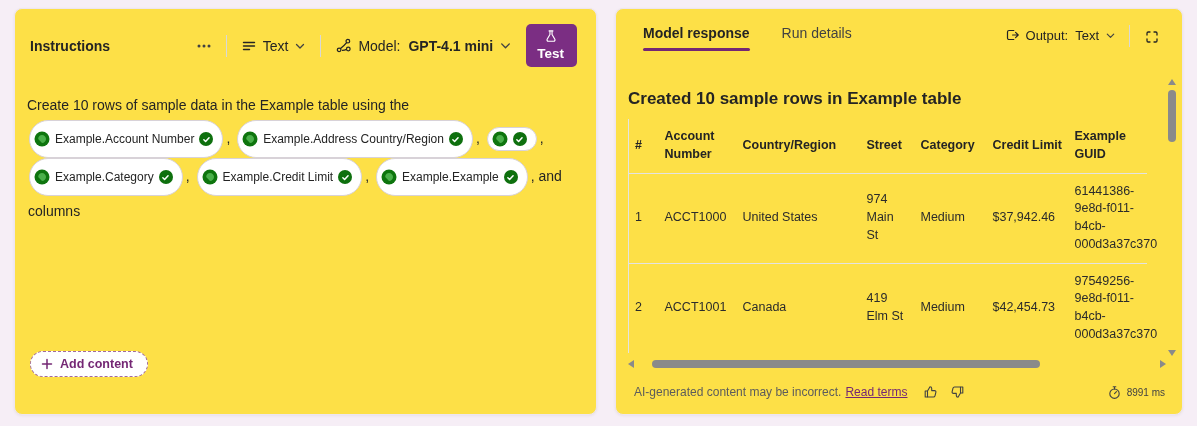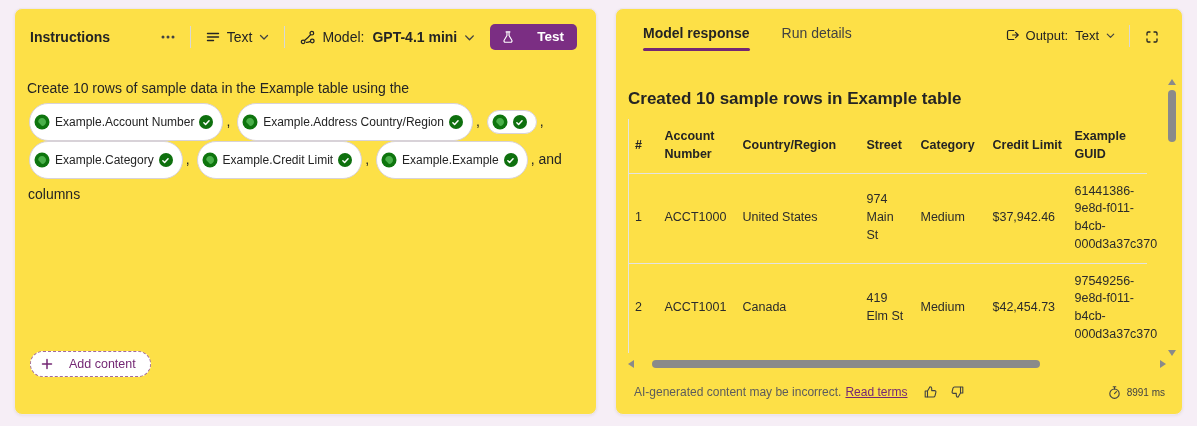--- a/index.html
+++ b/index.html
@@ -26,44 +26,44 @@
   button { background: none; border: none; font-family: inherit; cursor: pointer; color: inherit; }
   svg { display: block; flex: none; }
 
   
   .lp-header { display: flex; align-items: center; padding: 15px 19px 0 15px; }
   .lp-title  { font-size: 14px; font-weight: 700; }
   .icon-btn  { display: flex; align-items: center; justify-content: center; padding: 4px; border-radius: 4px; }
   .ctrl { display: inline-flex; align-items: center; gap: 6px; font-size: 14px; padding: 3px 4px; border-radius: 4px; }
   .model-value { font-weight: 700; margin-left: 2px; }
   .test-btn {
-    display: inline-flex; align-items: center; gap: 22px;
+    display: inline-flex; align-items: center; gap: 3px;
     background: var(--test_button, #7b2e83);
     color: #fff; font-size: 13.5px; font-weight: 600;
-    padding: 5px 13px 6px 11px; border-radius: 5px; margin-left: 10px;
+    padding: 5px 13px 6px 11px; border-radius: 5px; margin-left: 10px; flex-direction: column;
   }
   .prompt-flow { padding: 23px 13px 0 12px; font-size: 14px; line-height: 30px; max-width: 570px; }
   .pill {
     display: inline-flex; align-items: center; gap: 5px; vertical-align: middle;
     border: 1px solid #d8d2d8; border-radius: 999px;
     padding: 3px 9px 3px 4px; margin: 0 2px;
     font-size: 12px; background: #fff; white-space: nowrap;
   }
   .sep { margin: 0 1px; }
   .chk-circle {
     width: 14px; height: 14px; border-radius: 50%;
     background: var(--check_green, #0e700e);
     display: flex; align-items: center; justify-content: center;
   }
   .add-content {
     position: absolute; left: 15px; bottom: 37px;
-    display: inline-flex; align-items: center; gap: 16px;
+    display: inline-flex; align-items: center; gap: 7px;
     border: 1px dashed #a16aa1; border-radius: 999px;
     color: var(--accent, #742774); font-size: 12.5px;
-    padding: 5px 14px 5px 10px; background: #fff;
+    padding: 5px 14px 5px 10px; background: #fff; font-weight: bold;
   }
 
   
   .rp-header { display: flex; align-items: flex-start; padding: 16px 18px 0 27px; }
   .tab { font-size: 14px; color: #424242; margin-right: 32px; }
   .tab .tab-label { display: block; padding-bottom: 7px; }
   .tab.active { font-weight: 700; color: #242424; }
   .tab::after { content: ""; display: block; height: 3px; border-radius: 3px; background: transparent; }
   .tab.active::after { background: var(--accent, #742774); }
   .rp-header .ctrl { font-size: 13px; padding: 2px 3px; }

